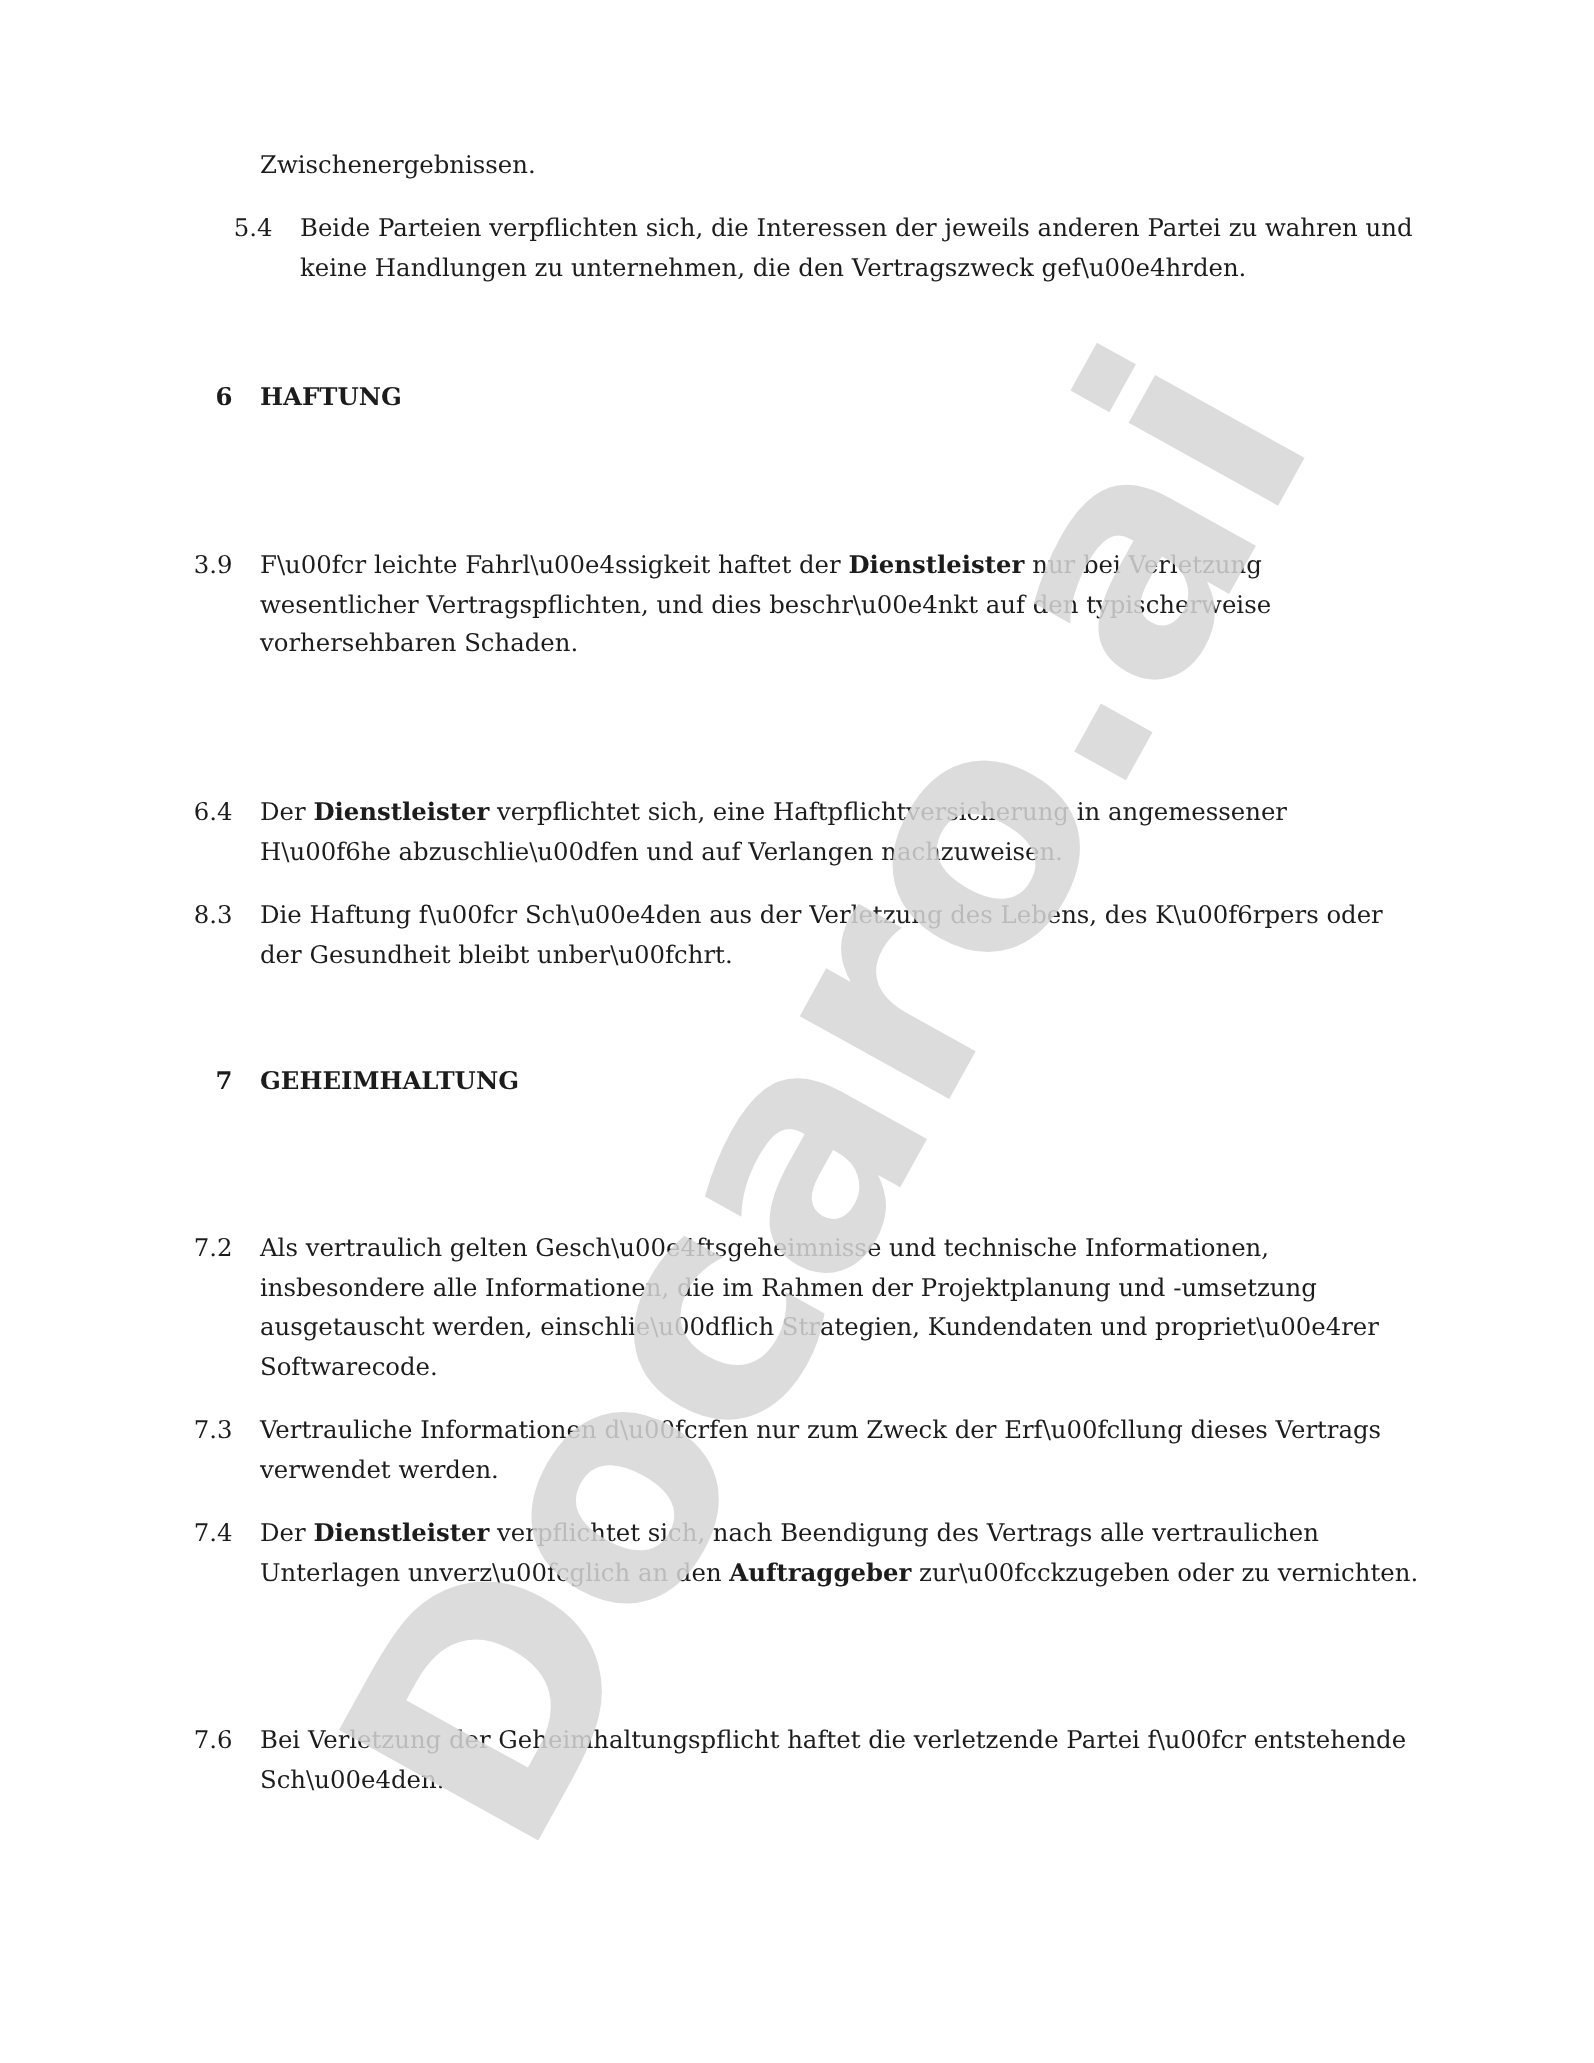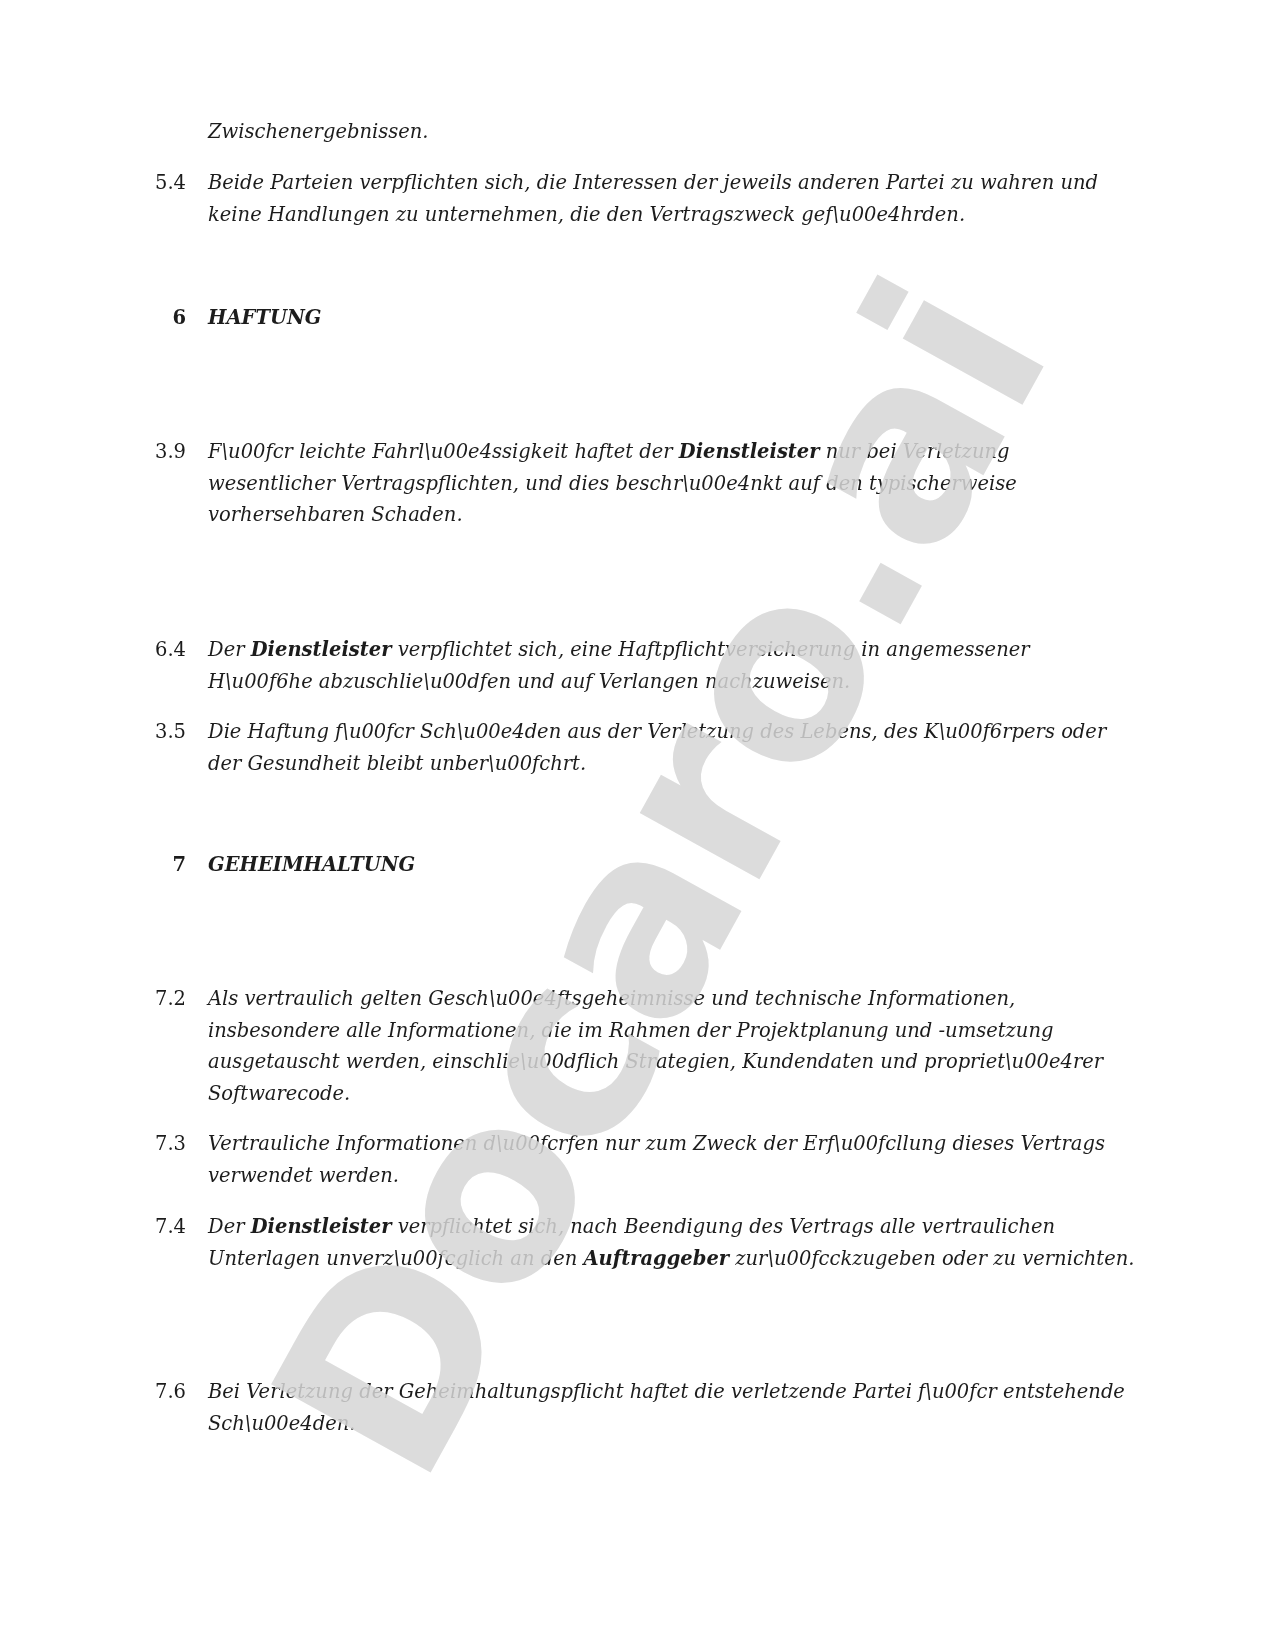--- a/index.html
+++ b/index.html
@@ -2,21 +2,21 @@
 <html><head>
 <meta charset="utf-8">
 <style>
   html, body { margin:0; padding:0; background:#ffffff; }
   body { width:1275px; height:1650px; position:relative; overflow:hidden;
          font-family:"DejaVu Serif","Liberation Serif",serif; color:#1c1c1c; }
   .page { position:absolute; left:0; top:0; width:1275px; height:1650px; }
   .block { position:absolute; left:155px; width:980px; font-size:19.5px; line-height:31.5px; }
   .row { display:flex; }
   .num { width:53px; flex:none; }
-  .txt { flex:1;font-style:italic; }
+  .txt { flex:1; }
   .h .num { text-align:right; padding-right:22px; width:31px; font-weight:bold; }
   .h .txt { font-weight:bold; }
   b { font-weight:bold; }
   .watermark { position:absolute; left:0; top:0; width:1275px; height:1650px; pointer-events:none; z-index:2; }
   .wm-text { position:absolute; left:660px; top:880px; transform:translate(-50%,-50%) rotate(-61deg);
              font-family:"DejaVu Sans","Liberation Sans",sans-serif; font-weight:bold;
              font-size:250px; letter-spacing:-4px; color:#d6d6d6; opacity:0.85; white-space:nowrap;
              mix-blend-mode:multiply; }
 </style>
 </head>
@@ -24,21 +24,21 @@
 
 <div class="page">
 
   <div class="block" style="top:116px;">
     <div class="row">
         <span class="num"></span>
         <span class="txt">Zwischenergebnissen.</span>
       </div>
   </div>
 
-  <div class="block" style="top:167px;">
+  <div class="block" style="top:167px;margin-left:32px;">
     <div class="row">
         <span class="num">5.4</span>
         <span class="txt">Beide Parteien verpflichten sich, die Interessen der jeweils anderen Partei zu wahren und keine Handlungen zu unternehmen, die den Vertragszweck gef\u00e4hrden.</span>
       </div>
   </div>
 
   <div class="block h" style="top:302px;">
     <div class="row">
         <span class="num">6</span>
         <span class="txt">HAFTUNG</span>
@@ -56,21 +56,21 @@
 
   <div class="block" style="top:634px;">
     <div class="row">
         <span class="num">6.4</span>
         <span class="txt"><span>Der </span><b>Dienstleister</b><span> verpflichtet sich, eine Haftpflichtversicherung in angemessener H\u00f6he abzuschlie\u00dfen und auf Verlangen nachzuweisen.</span></span>
       </div>
   </div>
 
   <div class="block" style="top:716px;">
     <div class="row">
-        <span class="num">3.5</span>
+        <span class="num">8.3</span>
         <span class="txt">Die Haftung f\u00fcr Sch\u00e4den aus der Verletzung des Lebens, des K\u00f6rpers oder der Gesundheit bleibt unber\u00fchrt.</span>
       </div>
   </div>
 
   <div class="block h" style="top:849px;">
     <div class="row">
         <span class="num">7</span>
         <span class="txt">GEHEIMHALTUNG</span>
       </div>
   </div>

